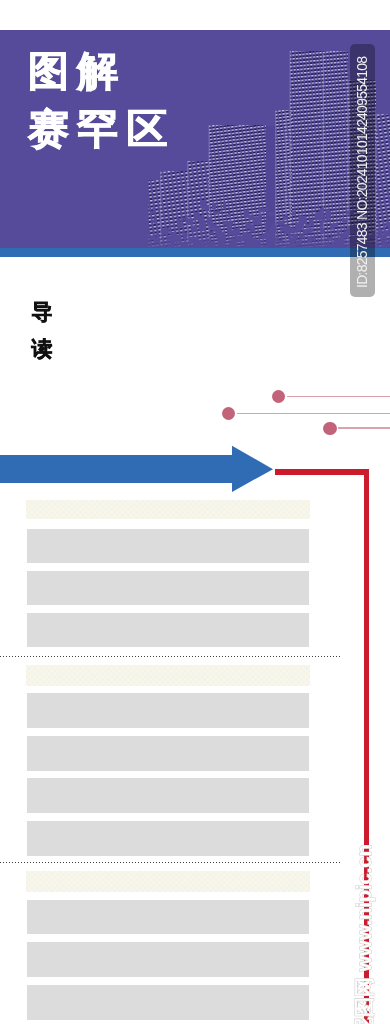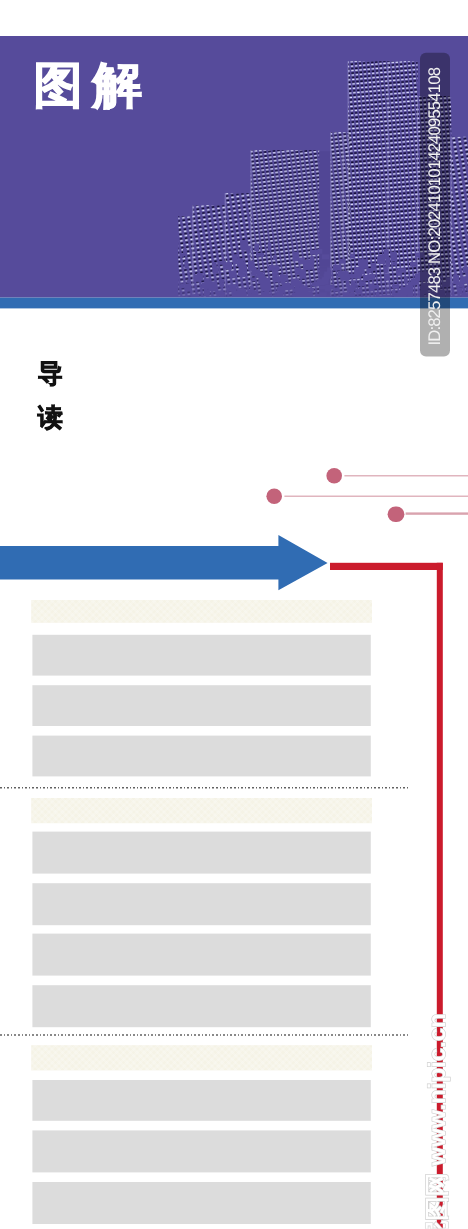--- a/index.html
+++ b/index.html
@@ -345,20 +345,21 @@
           <rect x="285.4" y="82" width="1.1" height="136"></rect>
           <rect x="289.6" y="21" width="1.1" height="197"></rect>
           <rect x="322.8" y="24" width="1.1" height="194"></rect>
           <rect x="347.4" y="50" width="1.1" height="168"></rect>
           <rect x="375.4" y="84" width="1.1" height="134"></rect>
         </g>
       </g>
     </svg>
     <div class="hero-title">
       <div>图解</div>
+      <div>赛罕区</div>
     </div>
   </div>
   <div class="hero-band"></div>
 
   <div class="wm-dark"></div>
   <div class="wm-text">ID:8257483 NO:20241010142409554108</div>
 
   <div class="intro">
     <div>导</div>
     <div>读</div>

